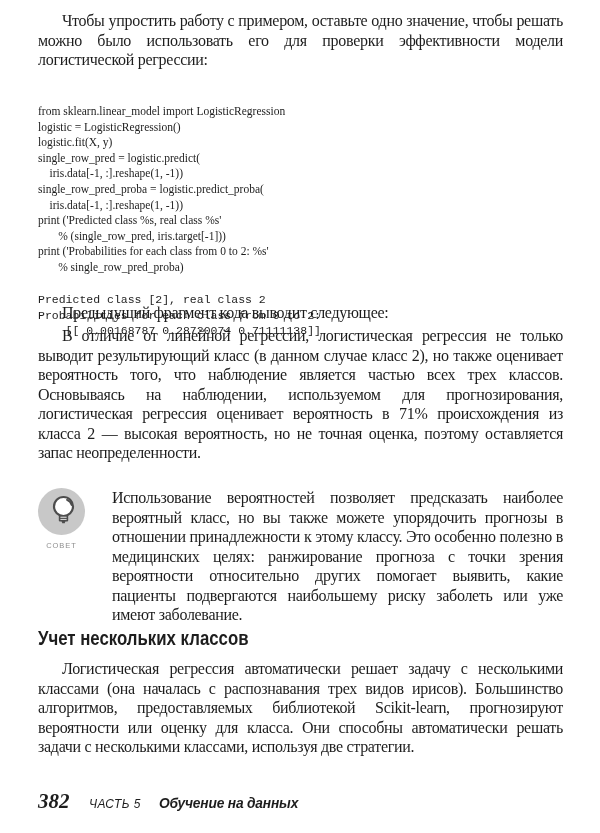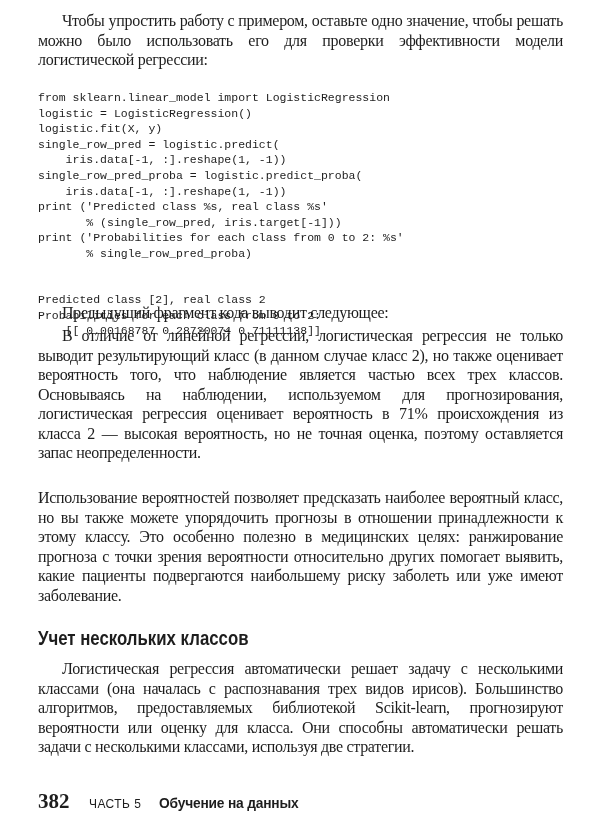--- a/index.html
+++ b/index.html
@@ -22,21 +22,21 @@
   }
   .indent{text-indent:24px;}
   pre.code{
     margin:0;
     font-family:"Liberation Mono","DejaVu Sans Mono",monospace;
     font-size:11.5px;line-height:15.6px;
     color:var(--text,#1d1d1d);
     white-space:pre;
   }
   #p1{top:11px;}
-  #code1{top:90px;}
+  #code1{top:104px;font-family:Liberation Serif, serif;}
   #p2{top:261px;margin-top:42px;}
   #out{top:292px;}
   #p3{top:326px;}
 
   #tip{top:488px;display:flex;}
   .tip-iconcol{
     width:47px;margin-right:27px;flex:0 0 auto;
     display:flex;flex-direction:column;align-items:center;
   }
   .tip-circle{
@@ -55,21 +55,21 @@
   #h1{
     top:626px;margin:0;
     font-family:"Liberation Sans",sans-serif;
     font-weight:bold;font-size:21px;line-height:24px;
     color:var(--text,#1d1d1d);
     transform:scaleX(0.8);transform-origin:0 50%;
     white-space:nowrap;
   }
   #p4{top:659px;}
 
-  #footer{top:789px;display:flex;align-items:baseline;}
+  #footer{top:789px;display:flex;align-items:baseline;font-style:italic;}
   .pageno{
     font-family:"Liberation Serif",serif;
     font-weight:bold;font-size:21px;
     color:var(--text,#1d1d1d);
   }
   .part-label{
     margin-left:19px;
     font-family:"Liberation Sans",sans-serif;
     font-size:13px;letter-spacing:0.5px;
     color:var(--text,#1d1d1d);
@@ -104,20 +104,32 @@
 
   <p id="p2" class="body indent abs">Предыдущий фрагмент кода выводит следующее:</p>
 
   <pre id="out" class="code abs">Predicted class [2], real class 2
 Probabilities for each class from 0 to 2:
     [[ 0.00168787 0.28720074 0.71111138]]</pre>
 
   <p id="p3" class="body indent abs">В отличие от линейной регрессии, логистическая регрессия не только выводит результирующий класс (в данном случае класс 2), но также оценивает вероятность того, что наблюдение является частью всех трех классов. Основываясь на наблюдении, используемом для прогнозирования, логистическая регрессия оценивает вероятность в 71% происхождения из класса 2 — высокая вероятность, но не точная оценка, поэтому оставляется запас неопределенности.</p>
 
   <div id="tip" class="abs">
+    <div class="tip-iconcol">
+      <div class="tip-circle">
+        <svg width="38" height="38" viewBox="0 0 38 38">
+          <circle cx="20.5" cy="13.5" r="9.5" fill="#ffffff" stroke="#4d4d4d" stroke-width="2.2"></circle>
+          <path d="M24 6.8 a7.6 7.6 0 0 1 4.6 5.2" fill="none" stroke="#4d4d4d" stroke-width="1.8" stroke-linecap="round"></path>
+          <path d="M16.6 23 h7.8 v4.6 h-7.8 z" fill="#ffffff" stroke="#4d4d4d" stroke-width="1.6" stroke-linejoin="round"></path>
+          <line x1="16.6" y1="25.3" x2="24.4" y2="25.3" stroke="#4d4d4d" stroke-width="1.3"></line>
+          <path d="M18.4 27.8 h4.2 l-0.9 2.4 h-2.4 z" fill="#4d4d4d"></path>
+        </svg>
+      </div>
+      <div class="tip-label">СОВЕТ</div>
+    </div>
     <p class="body tip-text">Использование вероятностей позволяет предсказать наиболее вероятный класс, но вы также можете упорядочить прогнозы в отношении принадлежности к этому классу. Это особенно полезно в медицинских целях: ранжирование прогноза с точки зрения вероятности относительно других помогает выявить, какие пациенты подвергаются наибольшему риску заболеть или уже имеют заболевание.</p>
   </div>
 
   <h2 id="h1" class="abs">Учет нескольких классов</h2>
 
   <p id="p4" class="body indent abs">Логистическая регрессия автоматически решает задачу с несколькими классами (она началась с распознавания трех видов ирисов). Большинство алгоритмов, предоставляемых библиотекой Scikit-learn, прогнозируют вероятности или оценку для класса. Они способны автоматически решать задачи с несколькими классами, используя две стратегии.</p>
 
   <div id="footer" class="abs">
     <span class="pageno">382</span>
     <span class="part-label">ЧАСТЬ 5</span>

